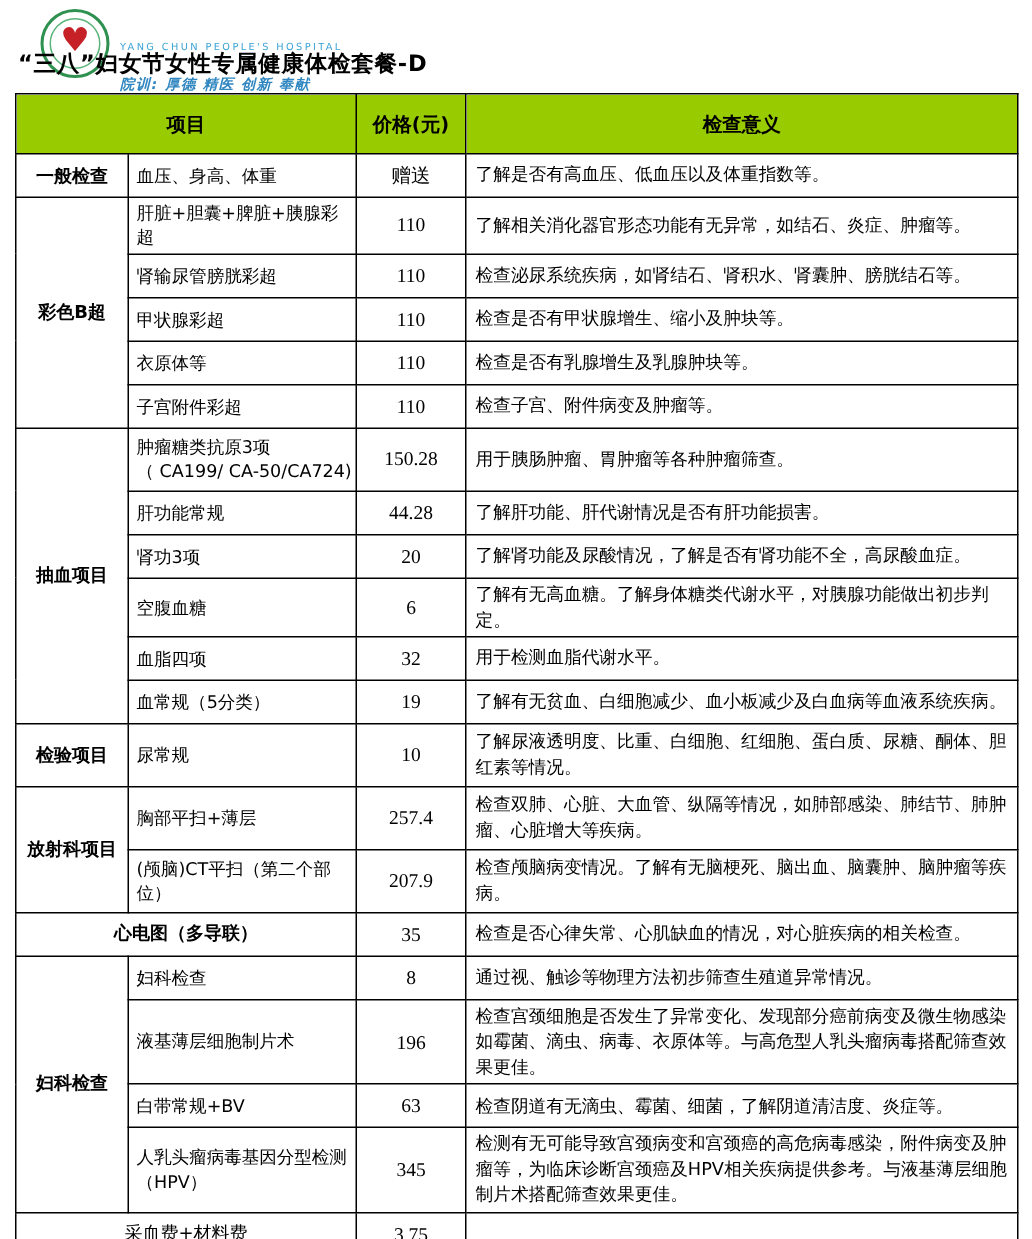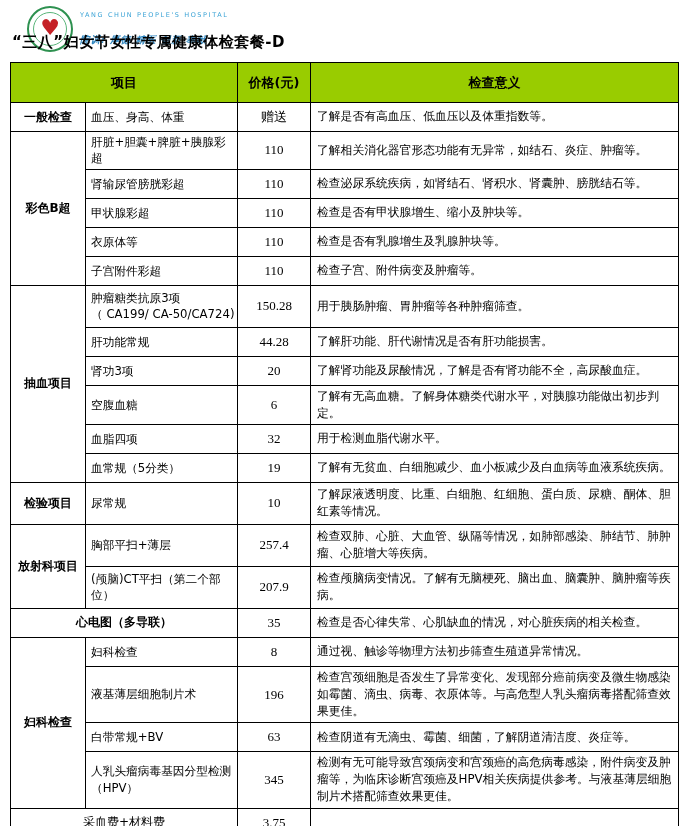--- a/index.html
+++ b/index.html
@@ -21,21 +21,21 @@
   }
   .heart {
     position:absolute; left:0; right:0; top:50%; transform:translateY(-54%);
     text-align:center; color:#C52127; font-size:22px; line-height:1;
   }
   .logo-text { padding-top:3px; }
   .hospital-cn {
     color:#3BA3D6; font-size:16px; font-weight:bold; letter-spacing:2.5px;
     border-bottom:1px solid #3BA3D6; padding-bottom:1px; line-height:1.15;
   }
-  .hospital-en { color:#3BA3D6; font-size:6.5px; letter-spacing:1.6px; margin-top:2px; }
+  .hospital-en { color:#3BA3D6; font-size:6.5px; letter-spacing:1.6px; margin-top:18px; }
   .hospital-motto {
     color:#2F86C0; font-size:9.5px; font-style:italic; font-weight:bold;
     margin-top:15px; letter-spacing:1px;
   }
   .page-title {
     position:absolute; left:0; right:0; top:33px; text-align:left;
     font-size:15px; font-weight:bold; padding-left:12px; letter-spacing:0.5px;
   }
   
   table { border-collapse:collapse; table-layout:fixed; width:668px; margin-left:10px; }

